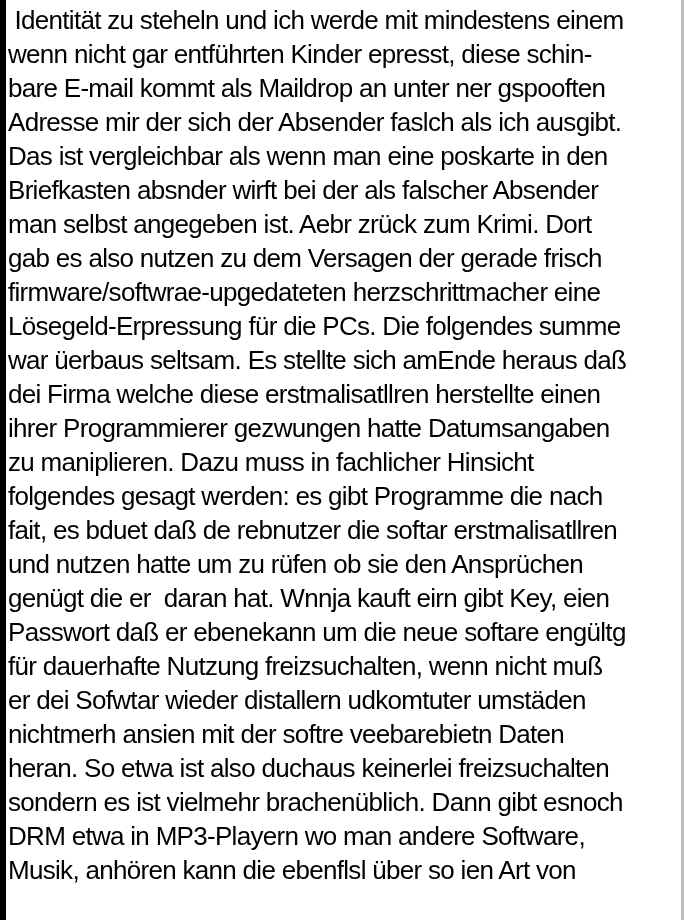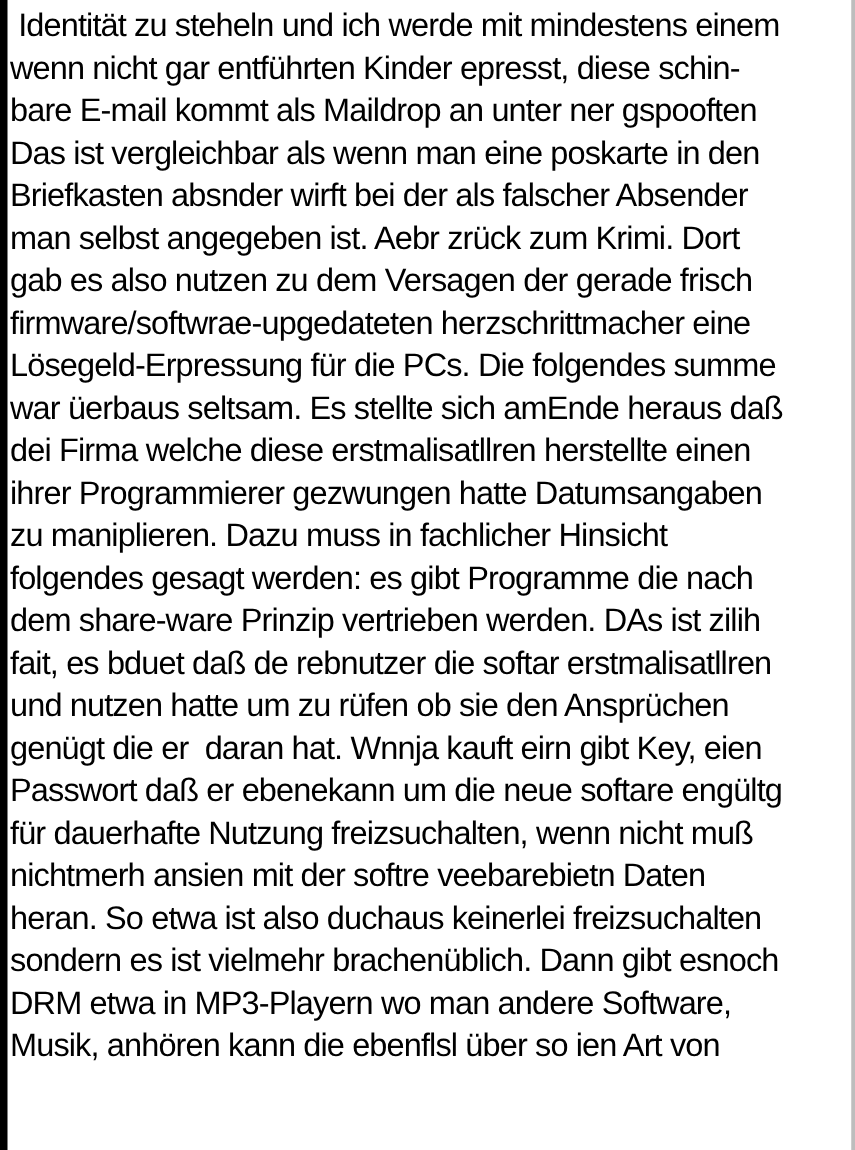--- a/index.html
+++ b/index.html
@@ -44,37 +44,38 @@
   }
 </style>
 </head>
 <body>
 
 <div class="page">
   <div class="text-block">
       <div class="text-line"> Identität zu steheln und ich werde mit mindestens einem</div>
       <div class="text-line">wenn nicht gar entführten Kinder epresst, diese schin-</div>
       <div class="text-line">bare E-mail kommt als Maildrop an unter ner gspooften</div>
+      <div class="text-line">Adresse mir der sich der Absender faslch als ich ausgibt.</div>
       <div class="text-line">Das ist vergleichbar als wenn man eine poskarte in den</div>
       <div class="text-line">Briefkasten absnder wirft bei der als falscher Absender</div>
       <div class="text-line">man selbst angegeben ist. Aebr zrück zum Krimi. Dort</div>
       <div class="text-line">gab es also nutzen zu dem Versagen der gerade frisch</div>
       <div class="text-line">firmware/softwrae-upgedateten herzschrittmacher eine</div>
       <div class="text-line">Lösegeld-Erpressung für die PCs. Die folgendes summe</div>
       <div class="text-line">war üerbaus seltsam. Es stellte sich amEnde heraus daß</div>
       <div class="text-line">dei Firma welche diese erstmalisatllren herstellte einen</div>
       <div class="text-line">ihrer Programmierer gezwungen hatte Datumsangaben</div>
       <div class="text-line">zu maniplieren. Dazu muss in fachlicher Hinsicht</div>
       <div class="text-line">folgendes gesagt werden: es gibt Programme die nach</div>
-      <div class="text-line">dem share-ware Prinzip vertrieben werden. DAs ist zilih</div>
       <div class="text-line">fait, es bduet daß de rebnutzer die softar erstmalisatllren</div>
       <div class="text-line">und nutzen hatte um zu rüfen ob sie den Ansprüchen</div>
       <div class="text-line">genügt die er  daran hat. Wnnja kauft eirn gibt Key, eien</div>
       <div class="text-line">Passwort daß er ebenekann um die neue softare engültg</div>
       <div class="text-line">für dauerhafte Nutzung freizsuchalten, wenn nicht muß</div>
+      <div class="text-line">er dei Sofwtar wieder distallern udkomtuter umstäden</div>
       <div class="text-line">nichtmerh ansien mit der softre veebarebietn Daten</div>
       <div class="text-line">heran. So etwa ist also duchaus keinerlei freizsuchalten</div>
       <div class="text-line">sondern es ist vielmehr brachenüblich. Dann gibt esnoch</div>
       <div class="text-line">DRM etwa in MP3-Playern wo man andere Software,</div>
       <div class="text-line">Musik, anhören kann die ebenflsl über so ien Art von</div>
     </div>
   <div class="right-border"></div>
 </div>
 
 </body></html>

